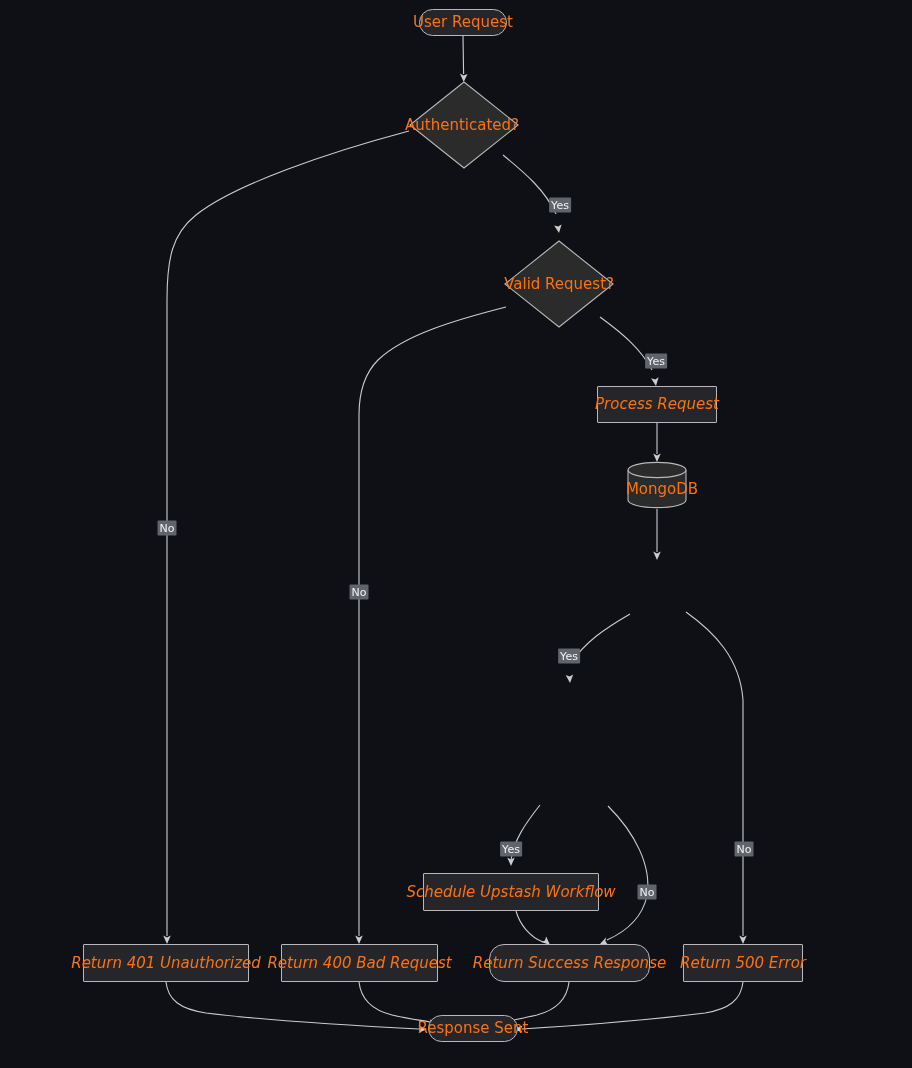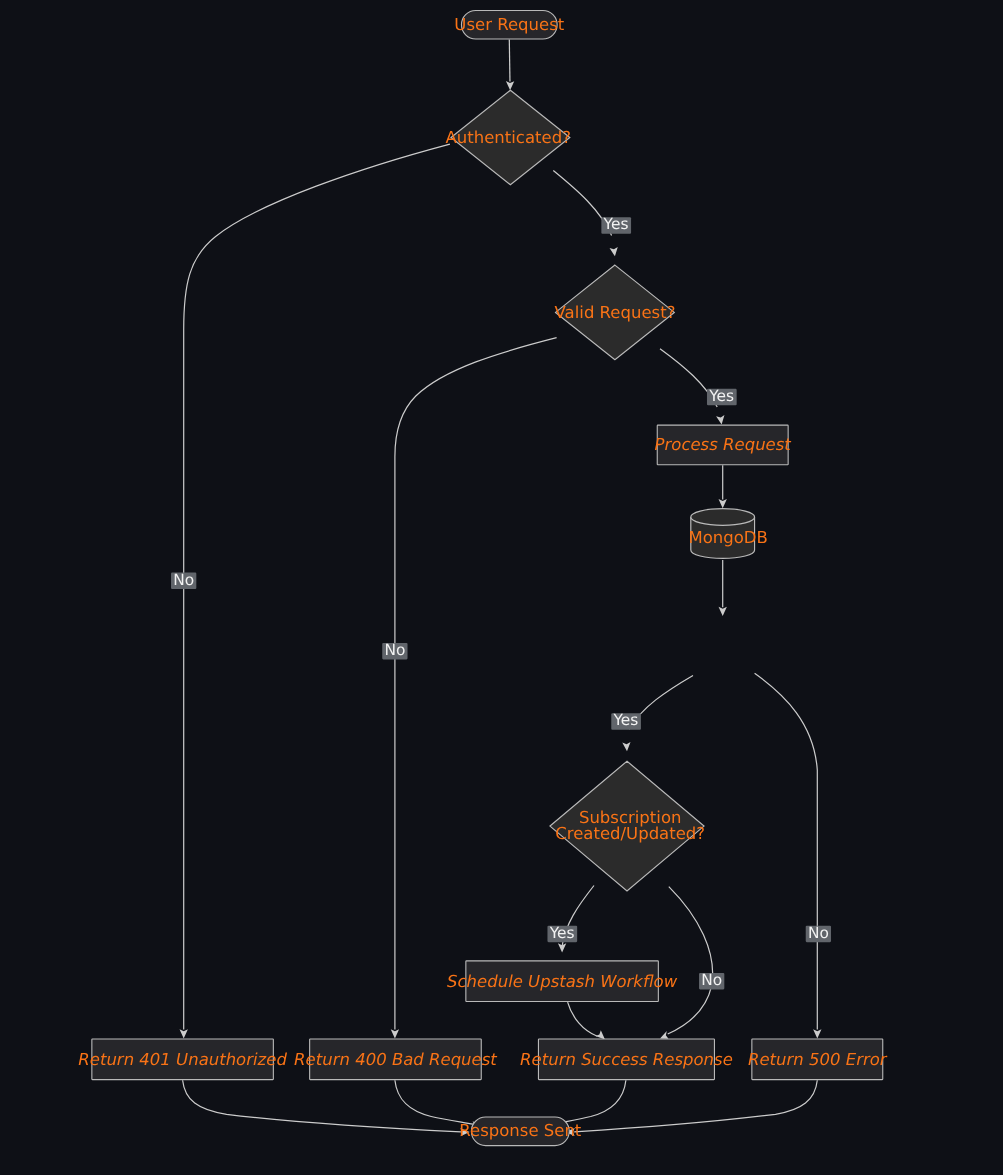--- a/index.html
+++ b/index.html
@@ -102,21 +102,21 @@
     z-index: 2;
     pointer-events: none;
     transform: translateY(4px);
     padding-left: 10px;
   }
   
   .edge-label {
     position: absolute;
     background: #61656b;
     color: #f2f2f2;
-    font-size: 14px;
+    font-size: 11px;
     line-height: 13px;
     padding: 1px 2px 1px 2px;
     border-radius: 1px;
     transform: translate(-50%, -50%);
     user-select: none;
     white-space: nowrap;
   }
 </style>
 </head>
 <body>
@@ -246,41 +246,34 @@
 
   <div class="node node-cylinder" style="left:627px; top:461px; width:60px; height:48px;">
     <svg class="cyl-shape" viewBox="0 0 60 48" preserveAspectRatio="none">
       <path d="M1,9 L1,39 C1,43.4 14,46.6 30,46.6 C46,46.6 59,43.4 59,39 L59,9"></path>
       <ellipse cx="30" cy="9" rx="29" ry="7.6"></ellipse>
     </svg>
     <span class="cyl-label">MongoDB</span>
   </div>
 
 
-  <div class="node node-diamond" style="left:499px; top:691px; width:142px; height:120px;">
-    <svg class="diamond-shape" viewBox="0 0 142 120" preserveAspectRatio="none">
-      <polygon points="71,1 141,60 71,119 1,60"></polygon>
-    </svg>
-    <span class="diamond-label" style="white-space:pre-line;">Subscription
-Created/Updated?</span>
-  </div>
 
   <div class="node node-rect" style="left:423px; top:873px; width:176px; height:38px;">
     <span>Schedule Upstash Workflow</span>
   </div>
 
   <div class="node node-rect" style="left:83px; top:944px; width:166px; height:38px;">
     <span>Return 401 Unauthorized</span>
   </div>
 
   <div class="node node-rect" style="left:281px; top:944px; width:157px; height:38px;">
     <span>Return 400 Bad Request</span>
   </div>
 
-  <div class="node node-rect" style="left:489px; top:944px; width:161px; height:38px;">
+  <div class="node node-rect" style="left:489px; top:944px; width:161px; height:38px;border-radius:15px;">
     <span>Return Success Response</span>
   </div>
 
   <div class="node node-rect" style="left:683px; top:944px; width:120px; height:38px;">
     <span>Return 500 Error</span>
   </div>
 
   <div class="node node-stadium" style="left:428px; top:1015px; width:90px; height:27px;">
     <span>Response Sent</span>
   </div>

